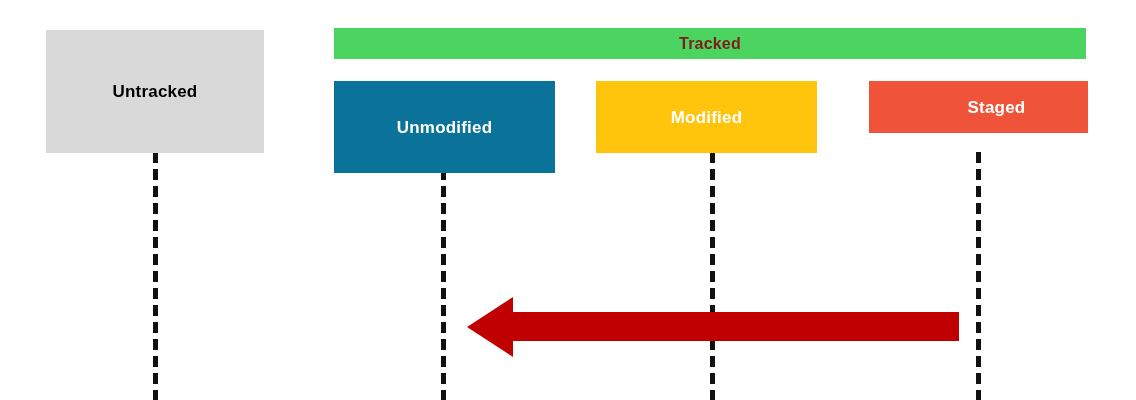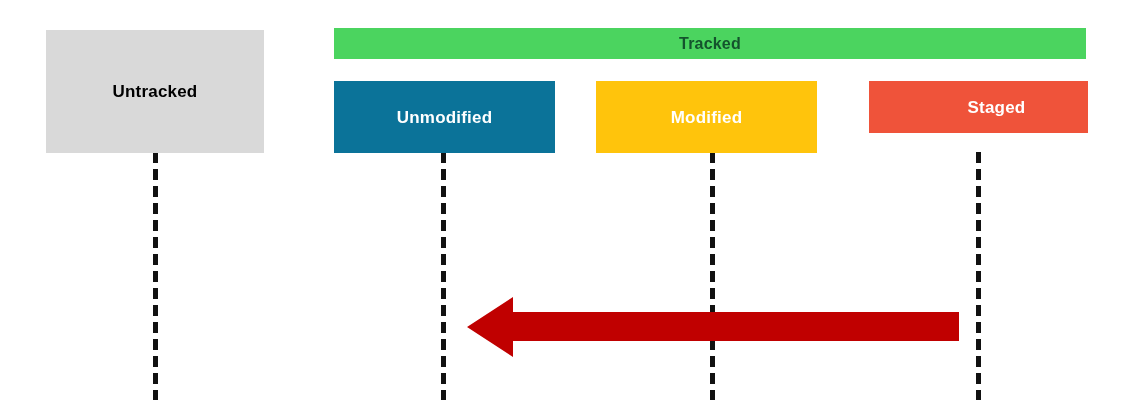--- a/index.html
+++ b/index.html
@@ -41,24 +41,24 @@
   #node-untracked {
     left: 46px; top: 30px; width: 218px; height: 123px;
     background: #d9d9d9;
   }
   #node-untracked .box-label { color: #000000; }
 
   #banner-tracked {
     left: 334px; top: 28px; width: 752px; height: 31px;
     background: #4bd45f;
   }
-  #banner-tracked .banner-label { color: #14532d; }
+  #banner-tracked .banner-label { color: #7f1d1d; }
 
   #node-unmodified {
-    left: 334px; top: 81px; width: 221px; height: 72px;
+    left: 334px; top: 81px; width: 221px; height: 92px;
     background: #0b7399;
   }
   #node-unmodified .box-label { color: #ffffff; }
 
   #node-modified {
     left: 596px; top: 81px; width: 221px; height: 72px;
     background: #ffc40c;
   }
   #node-modified .box-label { color: #ffffff; }
 

